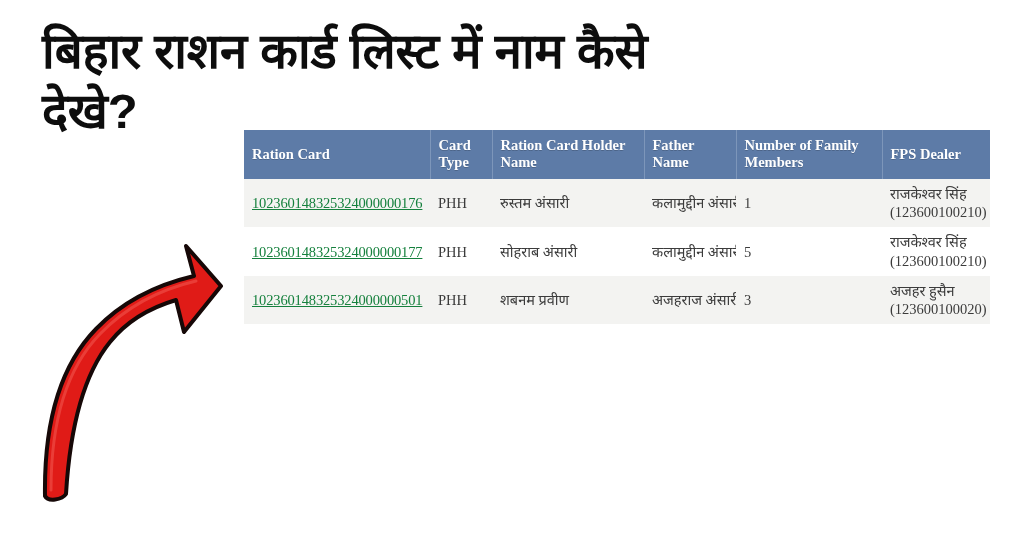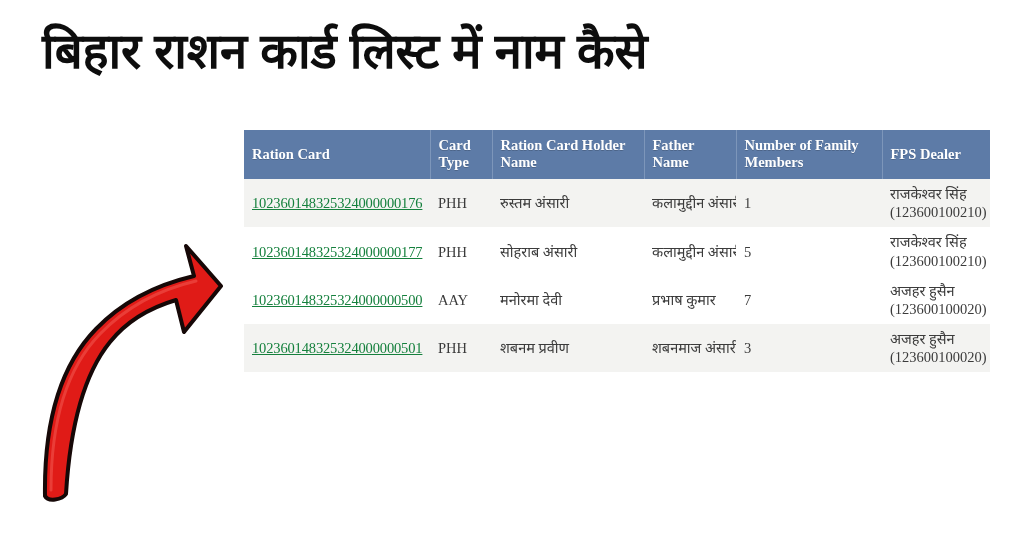--- a/index.html
+++ b/index.html
@@ -122,20 +122,21 @@
 
   .fps-line { display: block; }
 </style>
 </head>
 <body>
 
 <div id="page">
 
   <div class="heading">
     <div>बिहार राशन कार्ड लिस्ट में नाम कैसे</div>
+    <div>देखे?</div>
   </div>
 
   <div class="arrow-wrap">
     <svg width="220" height="280" viewBox="0 0 220 280">
       <path d="M 27 268
                C 26 200, 40 140, 78 101
                C 106 72, 142 56, 176 48
                L 168 18
                L 203 58
                L 166 104
@@ -185,36 +186,25 @@
             <td class="c-card"><a class="card-link">102360148325324000000177</a></td>
             <td class="c-type">PHH</td>
             <td class="c-holder">सोहराब अंसारी</td>
             <td class="c-father">कलामुद्दीन अंसारी</td>
             <td class="c-count">5</td>
             <td class="c-fps">
               <span class="fps-line">राजकेश्वर सिंह</span>
               <span class="fps-line">(123600100210)</span>
             </td>
           </tr>
-          <tr class="even">
-            <td class="c-card"><a class="card-link">102360148325324000000500</a></td>
-            <td class="c-type">AAY</td>
-            <td class="c-holder">मनोरमा देवी</td>
-            <td class="c-father">प्रभाष कुमार</td>
-            <td class="c-count">7</td>
-            <td class="c-fps">
-              <span class="fps-line">अजहर हुसैन</span>
-              <span class="fps-line">(123600100020)</span>
-            </td>
-          </tr>
           <tr class="odd">
             <td class="c-card"><a class="card-link">102360148325324000000501</a></td>
             <td class="c-type">PHH</td>
             <td class="c-holder">शबनम प्रवीण</td>
-            <td class="c-father">शबनमाज अंसारी</td>
+            <td class="c-father">अजहराज अंसारी</td>
             <td class="c-count">3</td>
             <td class="c-fps">
               <span class="fps-line">अजहर हुसैन</span>
               <span class="fps-line">(123600100020)</span>
             </td>
           </tr>
         </tbody>
     </table>
   </div>
 

